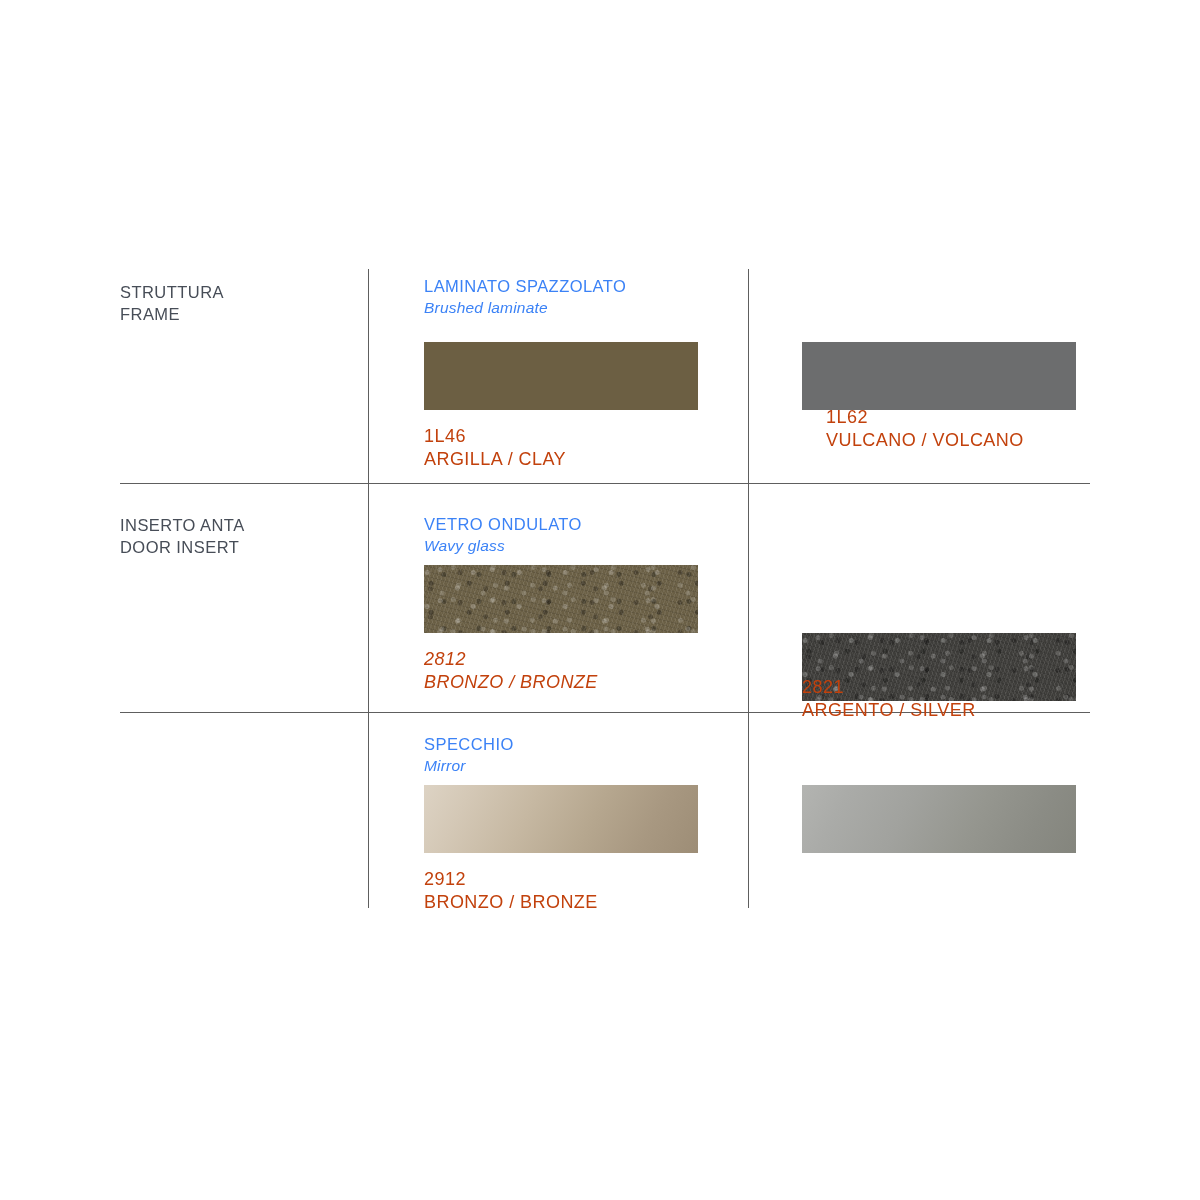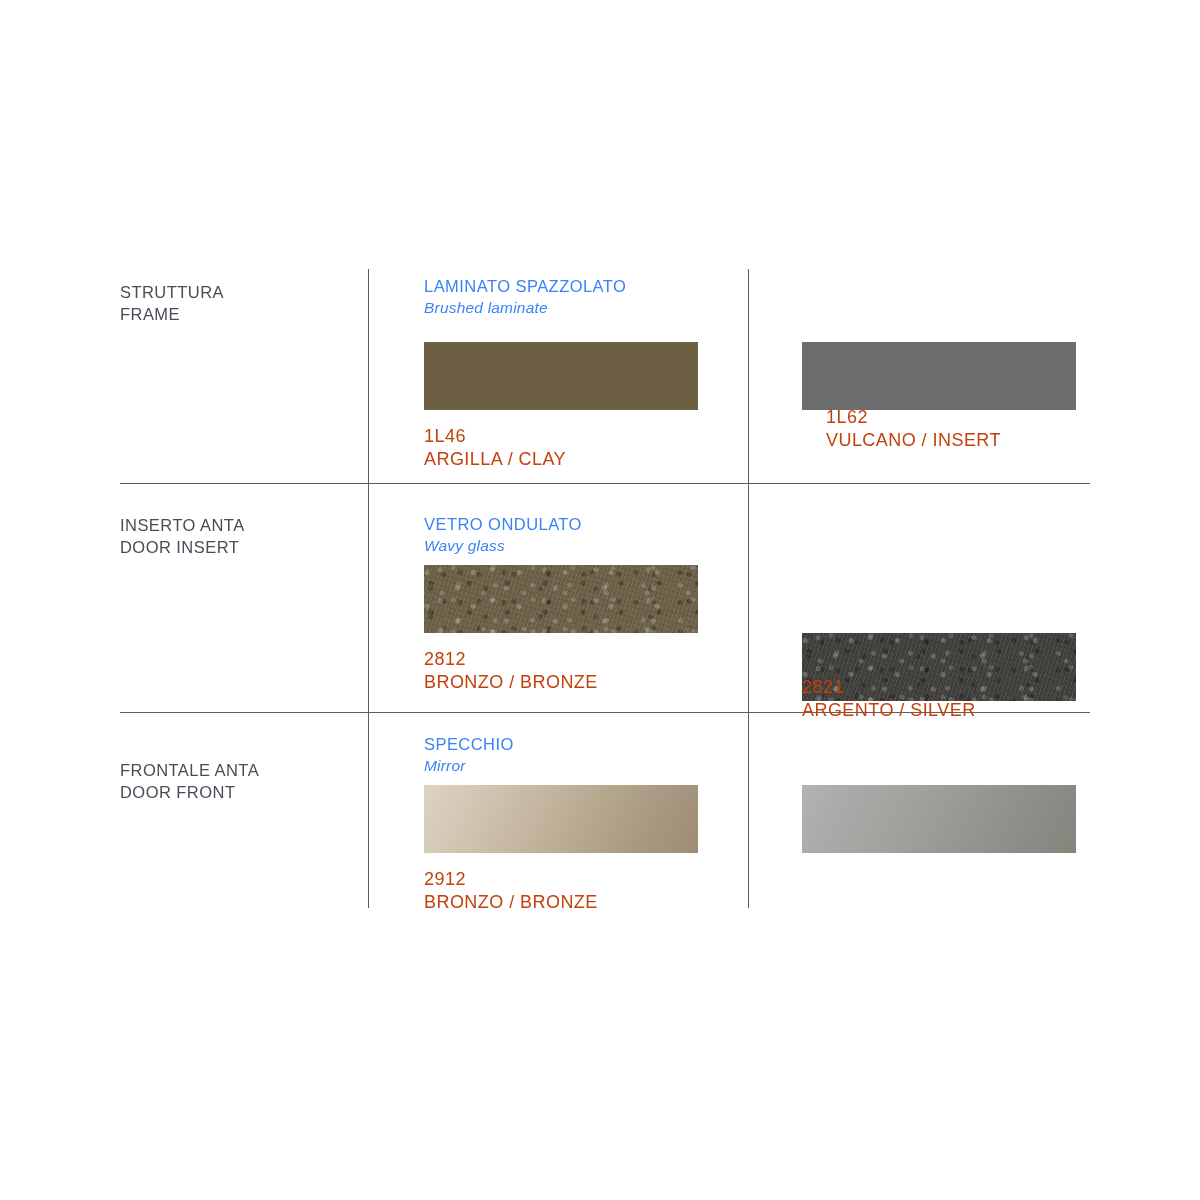--- a/index.html
+++ b/index.html
@@ -145,21 +145,21 @@
     font-size: 18px;
     line-height: 23px;
     letter-spacing: 0.45px;
     color: #c2410c;
     white-space: nowrap;
   }
   .caption .code { display: block; }
   .caption .nm { display: block; }
   .cap-1l46 { left: 424px; top: 425px; }
   .cap-1l62 { left: 802px; top: 406px; margin-left: 24px; }
-  .cap-2812 { left: 424px; top: 648px; }
+  .cap-2812 { left: 424px; top: 648px; font-style: italic; }
   .cap-2821 { left: 802px; top: 676px; }
   .cap-2912 { left: 424px; top: 868px; }
   .cap-2921 { left: 802px; top: 868px; }
 </style>
 </head>
 <body>
 
 <div id="sheet">
 
   <div class="hrule r1"></div>
@@ -179,21 +179,21 @@
 
   <div class="swatch sw-1l46 fill-flat"></div>
   <div class="caption cap-1l46">
     <span class="code">1L46</span>
     <span class="nm">ARGILLA / CLAY</span>
   </div>
 
   <div class="swatch sw-1l62 fill-flat-grey"></div>
   <div class="caption cap-1l62">
     <span class="code">1L62</span>
-    <span class="nm">VULCANO / INSERT</span>
+    <span class="nm">VULCANO / VOLCANO</span>
   </div>
 
   <div class="cat row2">
     <span class="l1">INSERTO ANTA</span>
     <span class="l2">DOOR INSERT</span>
   </div>
 
   <div class="matname m2">
     <span class="it">VETRO ONDULATO</span>
     <span class="en">Wavy glass</span>
@@ -204,24 +204,20 @@
     <span class="code">2812</span>
     <span class="nm">BRONZO / BRONZE</span>
   </div>
 
   <div class="swatch sw-2821 tex fill-tex-silver"></div>
   <div class="caption cap-2821">
     <span class="code">2821</span>
     <span class="nm">ARGENTO / SILVER</span>
   </div>
 
-  <div class="cat row3">
-    <span class="l1">FRONTALE ANTA</span>
-    <span class="l2">DOOR FRONT</span>
-  </div>
 
   <div class="matname m3">
     <span class="it">SPECCHIO</span>
     <span class="en">Mirror</span>
   </div>
 
   <div class="swatch sw-2912 fill-mirror-bronze"></div>
   <div class="caption cap-2912">
     <span class="code">2912</span>
     <span class="nm">BRONZO / BRONZE</span>

